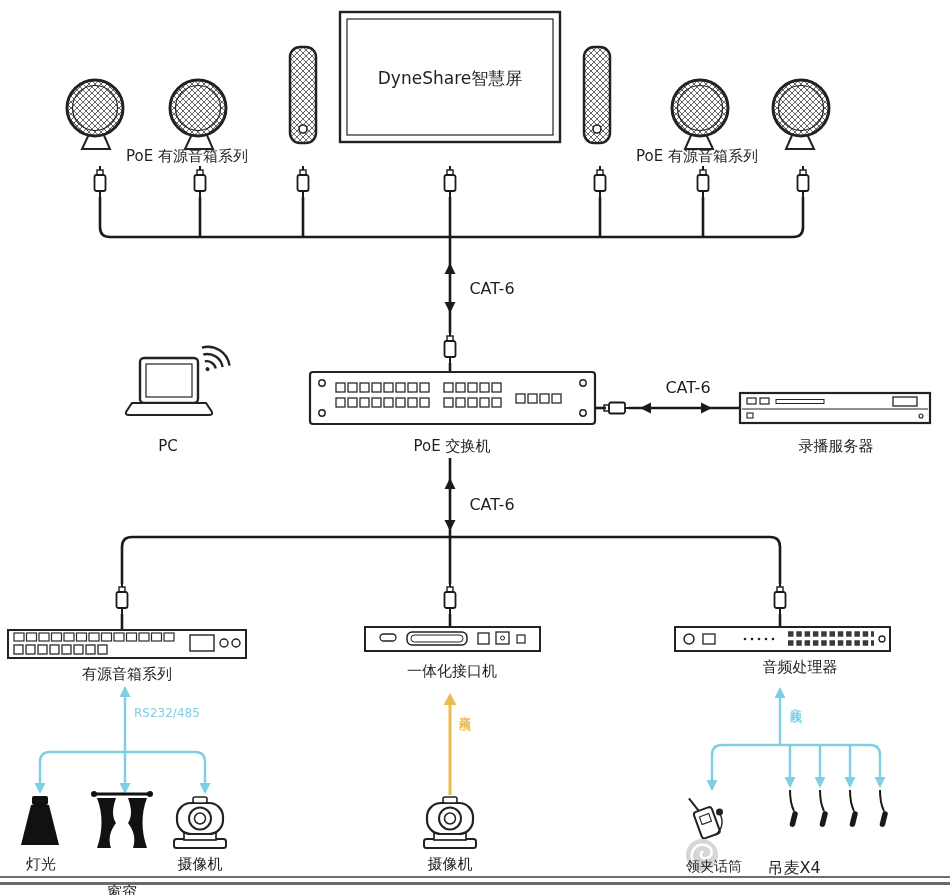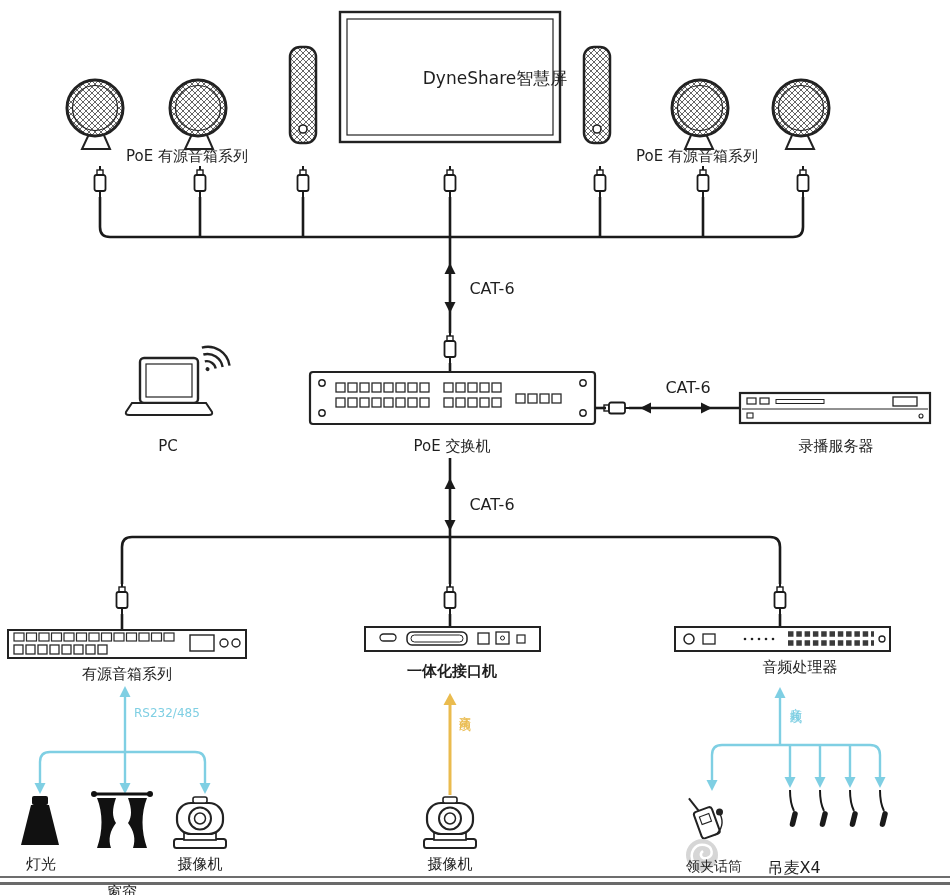--- a/index.html
+++ b/index.html
@@ -3,21 +3,21 @@
 <meta charset="utf-8">
 <style>
   html,body{margin:0;padding:0;background:#fff;}
   .canvas{position:relative;width:950px;height:895px;background:#fff;overflow:hidden;
           font-family:"DejaVu Sans","Liberation Sans",sans-serif;color:#1f1f1f;}
   .canvas svg{position:absolute;left:0;top:0;}
   .lbl{position:absolute;transform:translateX(-50%);white-space:nowrap;font-size:15px;text-align:center;}
   .lbl-left{position:absolute;white-space:nowrap;font-size:12px;}
   .vlbl{position:absolute;writing-mode:vertical-rl;text-orientation:upright;white-space:nowrap;font-size:12px;letter-spacing:2px;}
   .cat6{font-size:16px;}
-  .title{font-size:17px;margin-left:45px;}
+  .title{font-size:17px;}
   .cyan-t{color:#7fcfe3;}
   .amber-t{color:#eabb4e;}
   .wm{font-size:24px;color:#c9c9c9;font-weight:600;letter-spacing:1px;}
 </style>
 </head>
 <body>
 
 <div class="canvas">
 
 <svg width="950" height="895" viewBox="0 0 950 895">
@@ -317,21 +317,21 @@
 <div class="lbl title" style="left:450px;top:67px;">DyneShare智慧屏</div>
 <div class="lbl" style="left:187px;top:147px;">PoE 有源音箱系列</div>
 <div class="lbl" style="left:697px;top:147px;">PoE 有源音箱系列</div>
 <div class="lbl cat6" style="left:492px;top:279px;">CAT-6</div>
 <div class="lbl" style="left:168px;top:437px;">PC</div>
 <div class="lbl" style="left:452px;top:437px;">PoE 交换机</div>
 <div class="lbl cat6" style="left:688px;top:378px;">CAT-6</div>
 <div class="lbl" style="left:836px;top:437px;">录播服务器</div>
 <div class="lbl cat6" style="left:492px;top:495px;">CAT-6</div>
 <div class="lbl" style="left:127px;top:665px;">有源音箱系列</div>
-<div class="lbl" style="left:452px;top:662px;font-weight:bold;">一体化接口机</div>
+<div class="lbl" style="left:452px;top:662px;">一体化接口机</div>
 <div class="lbl" style="left:782px;top:658px;margin-left:18px;">音频处理器</div>
 <div class="lbl-left cyan-t" style="left:134px;top:706px;">RS232/485</div>
 <div class="vlbl amber-t" style="left:456px;top:706px;">高清线</div>
 <div class="vlbl cyan-t" style="left:787px;top:698px;">音频线</div>
 <div class="lbl" style="left:41px;top:855px;">灯光</div>
 <div class="lbl" style="left:122px;top:855px;margin-top:28px;">窗帘</div>
 <div class="lbl" style="left:200px;top:855px;">摄像机</div>
 <div class="lbl" style="left:450px;top:855px;">摄像机</div>
 <div class="lbl" style="left:714px;top:858px;font-size:14px;">领夹话筒</div>
 <div class="lbl" style="left:794px;top:858px;font-size:16px;text-align:right;">吊麦X4</div>

